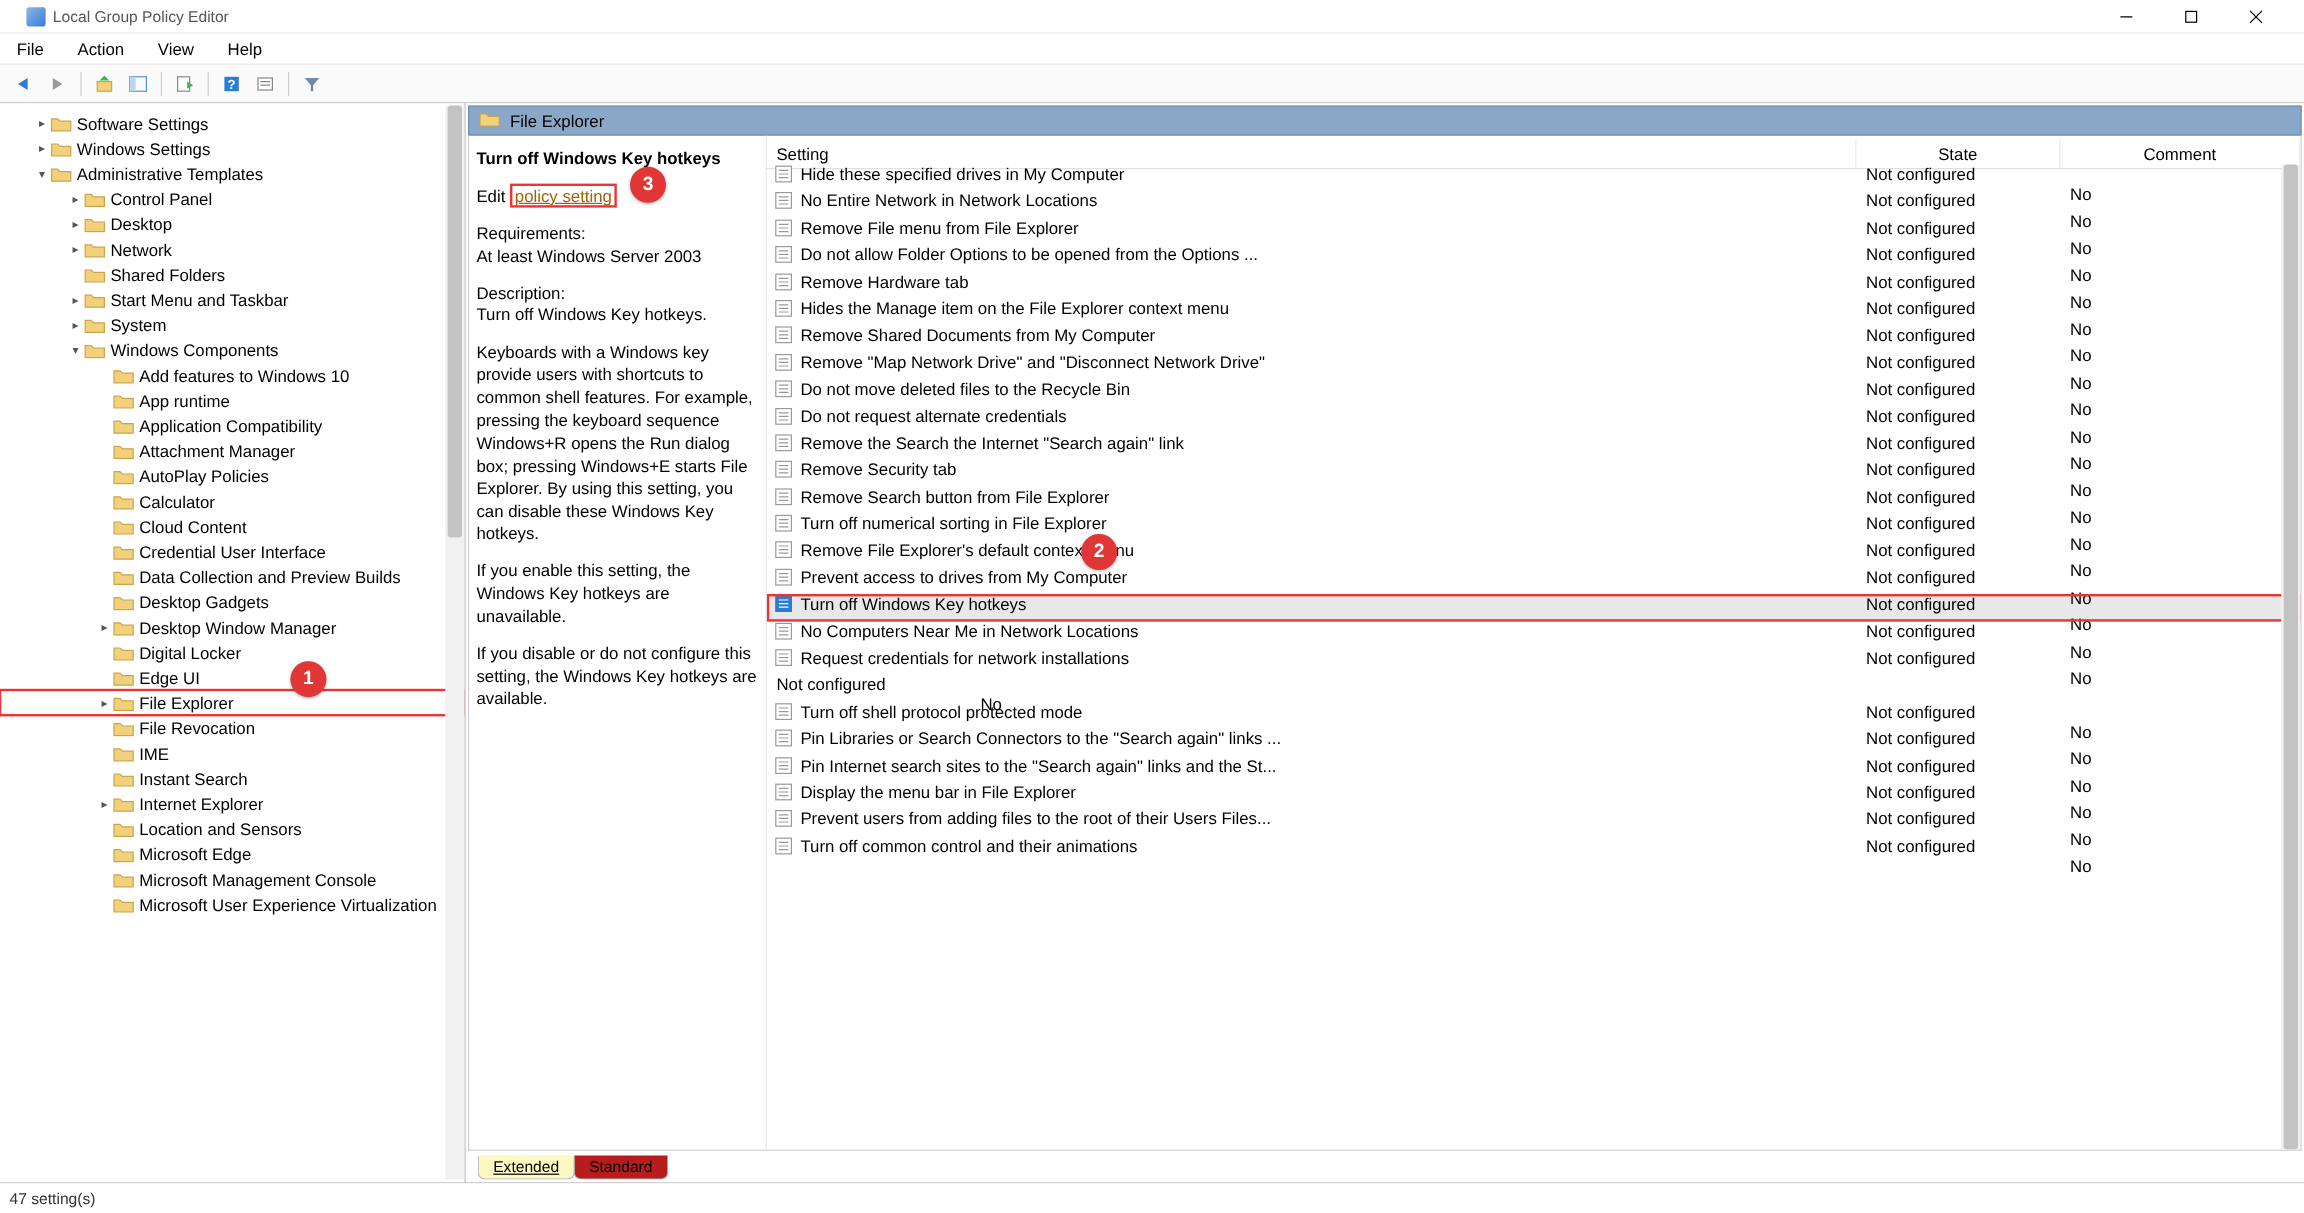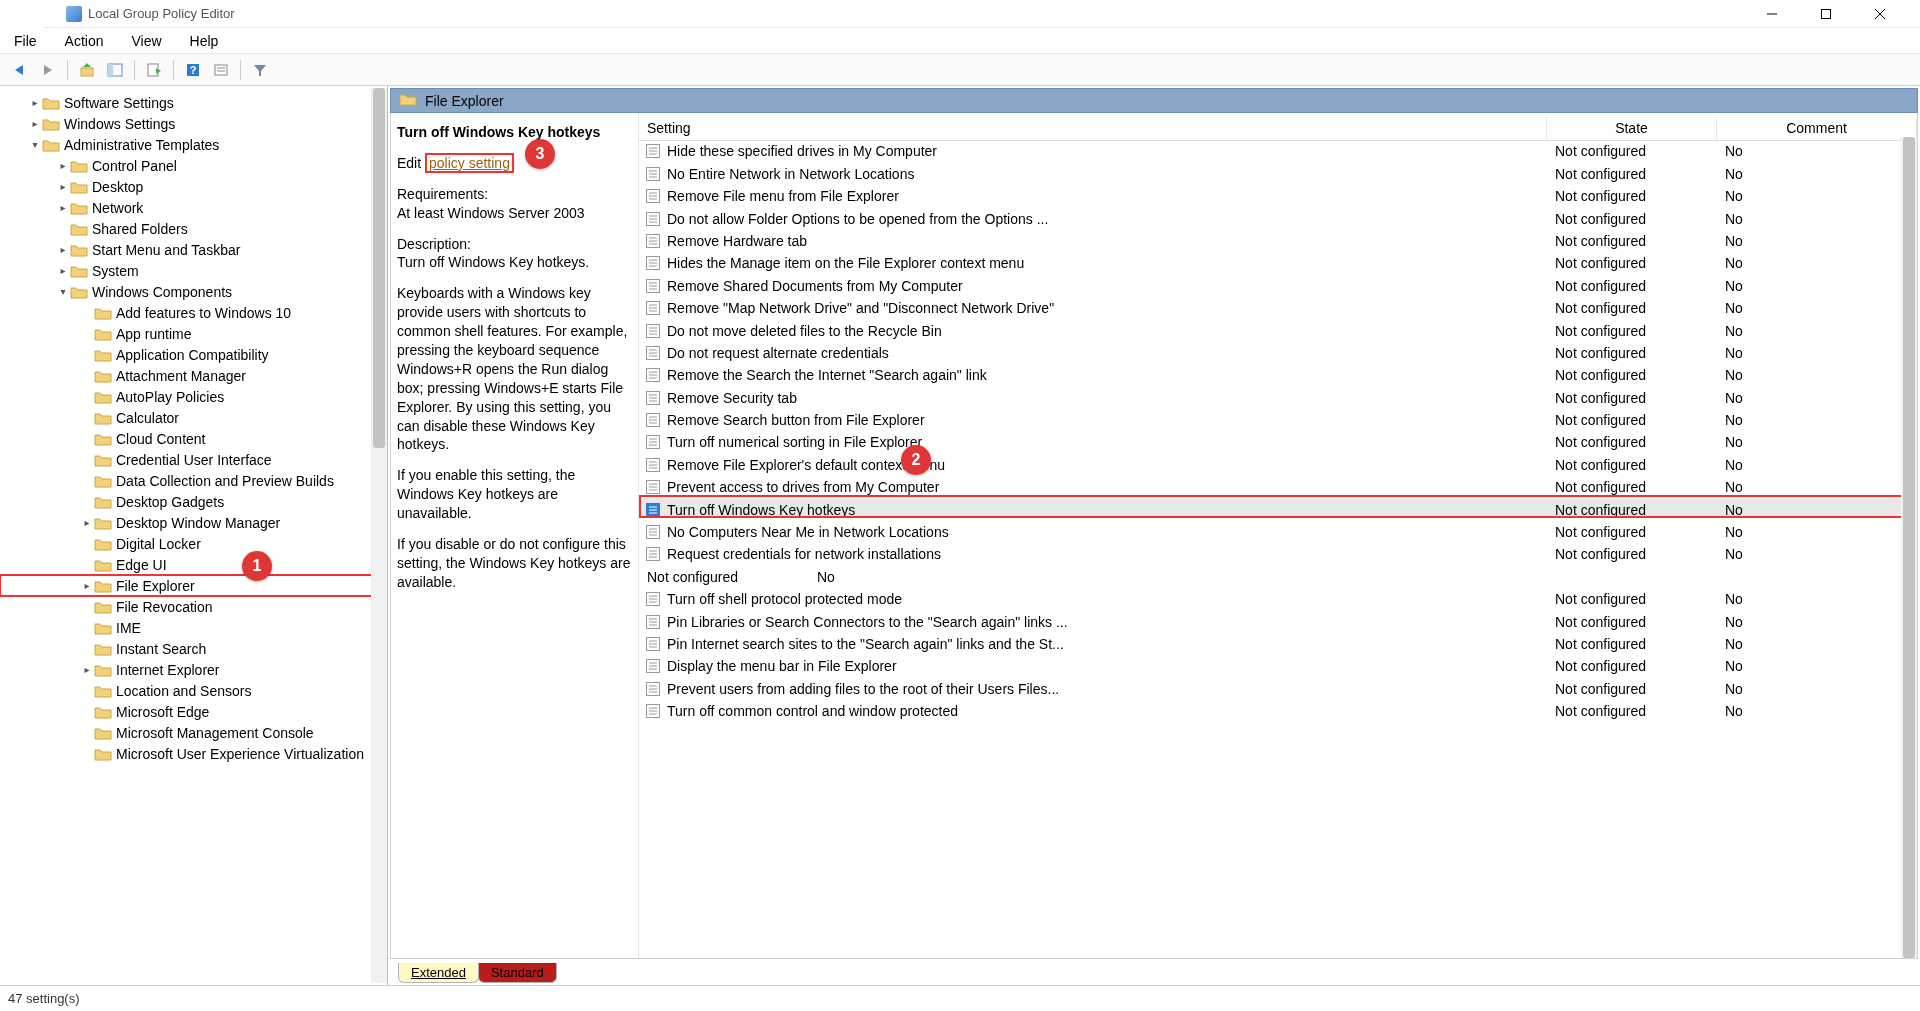--- a/index.html
+++ b/index.html
@@ -1,19 +1,19 @@
 <!DOCTYPE html>
 <html><head>
 <meta charset="utf-8">
 <style>
 * { margin: 0; padding: 0; box-sizing: border-box; font-family: "Segoe UI", Tahoma, sans-serif; }
 body { background: #fff; width: 1920px; height: 1011px; overflow: hidden; font-size: 14px; color: #000; }
 
 
-.titlebar { height: 28px; display: flex; align-items: center; padding: 0 22px; border-bottom: 1px solid #e6e6e6; margin-left: 44px; }
+.titlebar { height: 28px; display: flex; align-items: center; padding: 0 22px; border-bottom: 1px solid #e6e6e6; }
 .titlebar .icon { width: 16px; height: 16px; margin-right: 6px; background: linear-gradient(135deg,#8bb8e8,#3a7bd5); border-radius: 2px; }
 .titlebar .title { color: #555; font-size: 13px; flex: 1; }
 .titlebar .winbtns { display: flex; gap: 30px; padding-right: 6px; }
 .titlebar .winbtn { width: 24px; height: 18px; display: flex; align-items: center; justify-content: center; color: #333; cursor: default; }
 
 
 .menubar { height: 26px; display: flex; align-items: center; padding: 0 10px; gap: 20px; border-bottom: 1px solid #e6e6e6; }
 .menubar .item { font-size: 14px; color: #000; padding: 2px 4px; cursor: default; }
 
 
@@ -56,21 +56,21 @@
 .descpane p { margin-bottom:12px; }
 
 
 .listview { flex:1; position:relative; overflow:hidden; }
 .lv-header { display:flex; height:24px; border-bottom:1px solid #e0e0e0; background:#fff; position:sticky; top:4px; }
 .lv-col { padding:3px 8px; font-size:14px; border-right:1px solid #e8e8e8; }
 .col-setting { flex:1; }
 .col-state { width:170px; text-align:center; }
 .col-comment { width:200px; text-align:center; }
 .lv-rows { position:relative; }
-.lv-row { display:flex; align-items:flex-end; height:22.4px; font-size:14px; cursor:default; }
+.lv-row { display:flex; align-items:flex-start; height:22.4px; font-size:14px; cursor:default; }
 .lv-row.selected { background:#e8e8e8; }
 .lv-row .cell-setting { flex:1; display:flex; align-items:center; padding-left:6px; white-space:nowrap; overflow:hidden; text-overflow:ellipsis; }
 .lv-row .cell-state { width:170px; padding-left:8px; }
 .lv-row .cell-comment { width:200px; padding-left:8px;margin-top:17px; }
 .lv-row .seticon { width:16px; height:16px; margin-right:6px; flex-shrink:0; }
 .lv-row .seticon.sel rect { fill:#2b7cd3; }
 .lv-row.highlight-box { outline:2px solid #e33; outline-offset:-2px; }
 
 .lv-scroll { position:absolute; right:0; top:24px; bottom:0; width:16px; background:#f1f1f1; }
 .lv-scroll .thumb { position:absolute; left:2px; right:2px; top:0; bottom:0; background:#c3c3c3; border-radius:3px; }
@@ -761,21 +761,21 @@
               <div class="cell-comment">No</div>
             </div>
             <div class="lv-row">
               <div class="cell-setting">
                 <span class="seticon"><svg width="16" height="16">
                     <rect x="1.5" y="1.5" width="13" height="13" fill="#fff" stroke="#9a9a9a"></rect>
                     <line x1="4" y1="5" x2="12" y2="5" stroke="#9a9a9a" stroke-width="1"></line>
                     <line x1="4" y1="8" x2="12" y2="8" stroke="#9a9a9a" stroke-width="1"></line>
                     <line x1="4" y1="11" x2="12" y2="11" stroke="#9a9a9a" stroke-width="1"></line>
                   </svg></span>
-                <span>Turn off common control and window protected</span>
+                <span>Turn off common control and their animations</span>
               </div>
               <div class="cell-state">Not configured</div>
               <div class="cell-comment">No</div>
             </div>
           </div>
         <div class="lv-scroll">
             <div class="thumb"></div>
           </div>
         <div class="badge" style="left:262px; top:332px;">2</div>
       </div>

